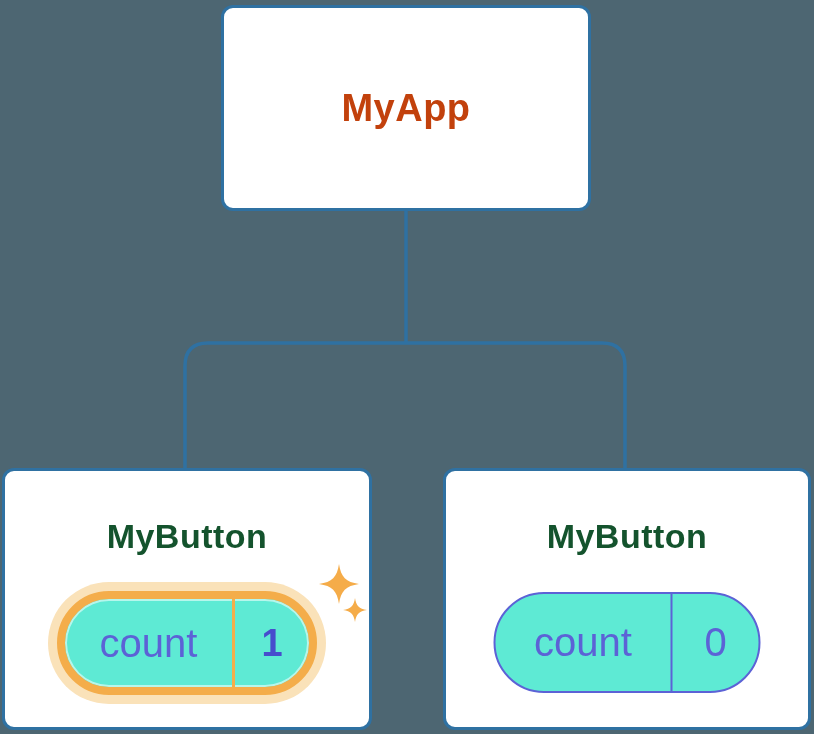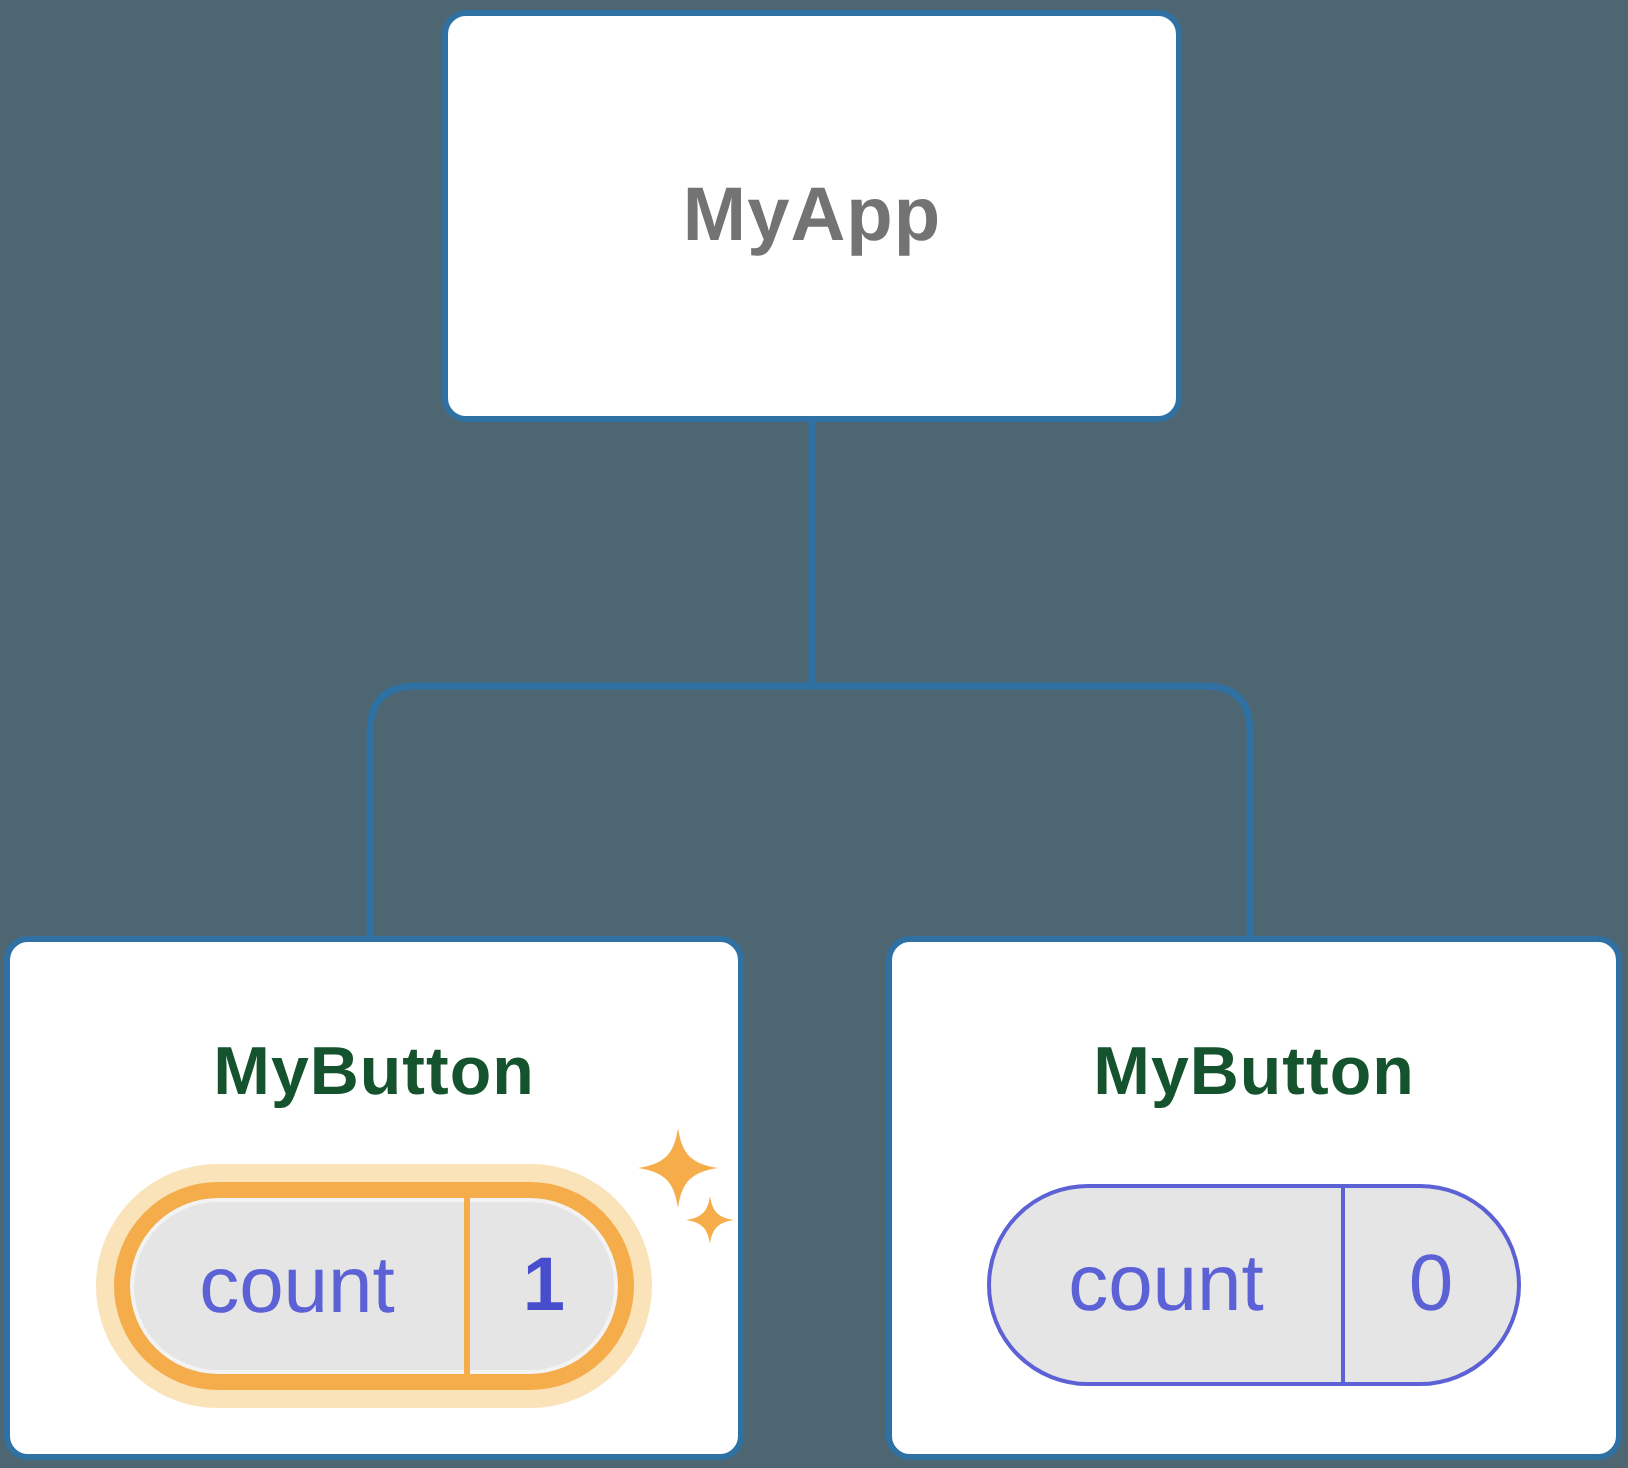--- a/index.html
+++ b/index.html
@@ -30,21 +30,21 @@
     box-sizing: border-box;
   }
   .root-card {
     left: 221px; top: 5px;
     width: 370px; height: 206px;
     display: flex;
     align-items: center;
     justify-content: center;
   }
   .root-title {
-    color: #737373;
+    color: #c2410c;
     font-size: 38px;
     font-weight: 700;
     letter-spacing: 0.5px;
   }
   .child-card {
     top: 468px;
     width: 370px; height: 262px;
   }
   .child-card.left  { left: 2px; }
   .child-card.right { left: 443px; width: 368px; }
@@ -59,21 +59,21 @@
     font-weight: 600;
     letter-spacing: 0.5px;
   }
   
   .pill {
     position: absolute;
     left: 50%;
     transform: translateX(-50%);
     display: flex;
     align-items: stretch;
-    background: #e5e5e5;
+    background: #5eead4;
     box-sizing: content-box;
     border-radius: 60px;
     overflow: hidden;
   }
   .pill .cell {
     display: flex;
     align-items: center;
     justify-content: center;
     font-size: 40px;
   }

